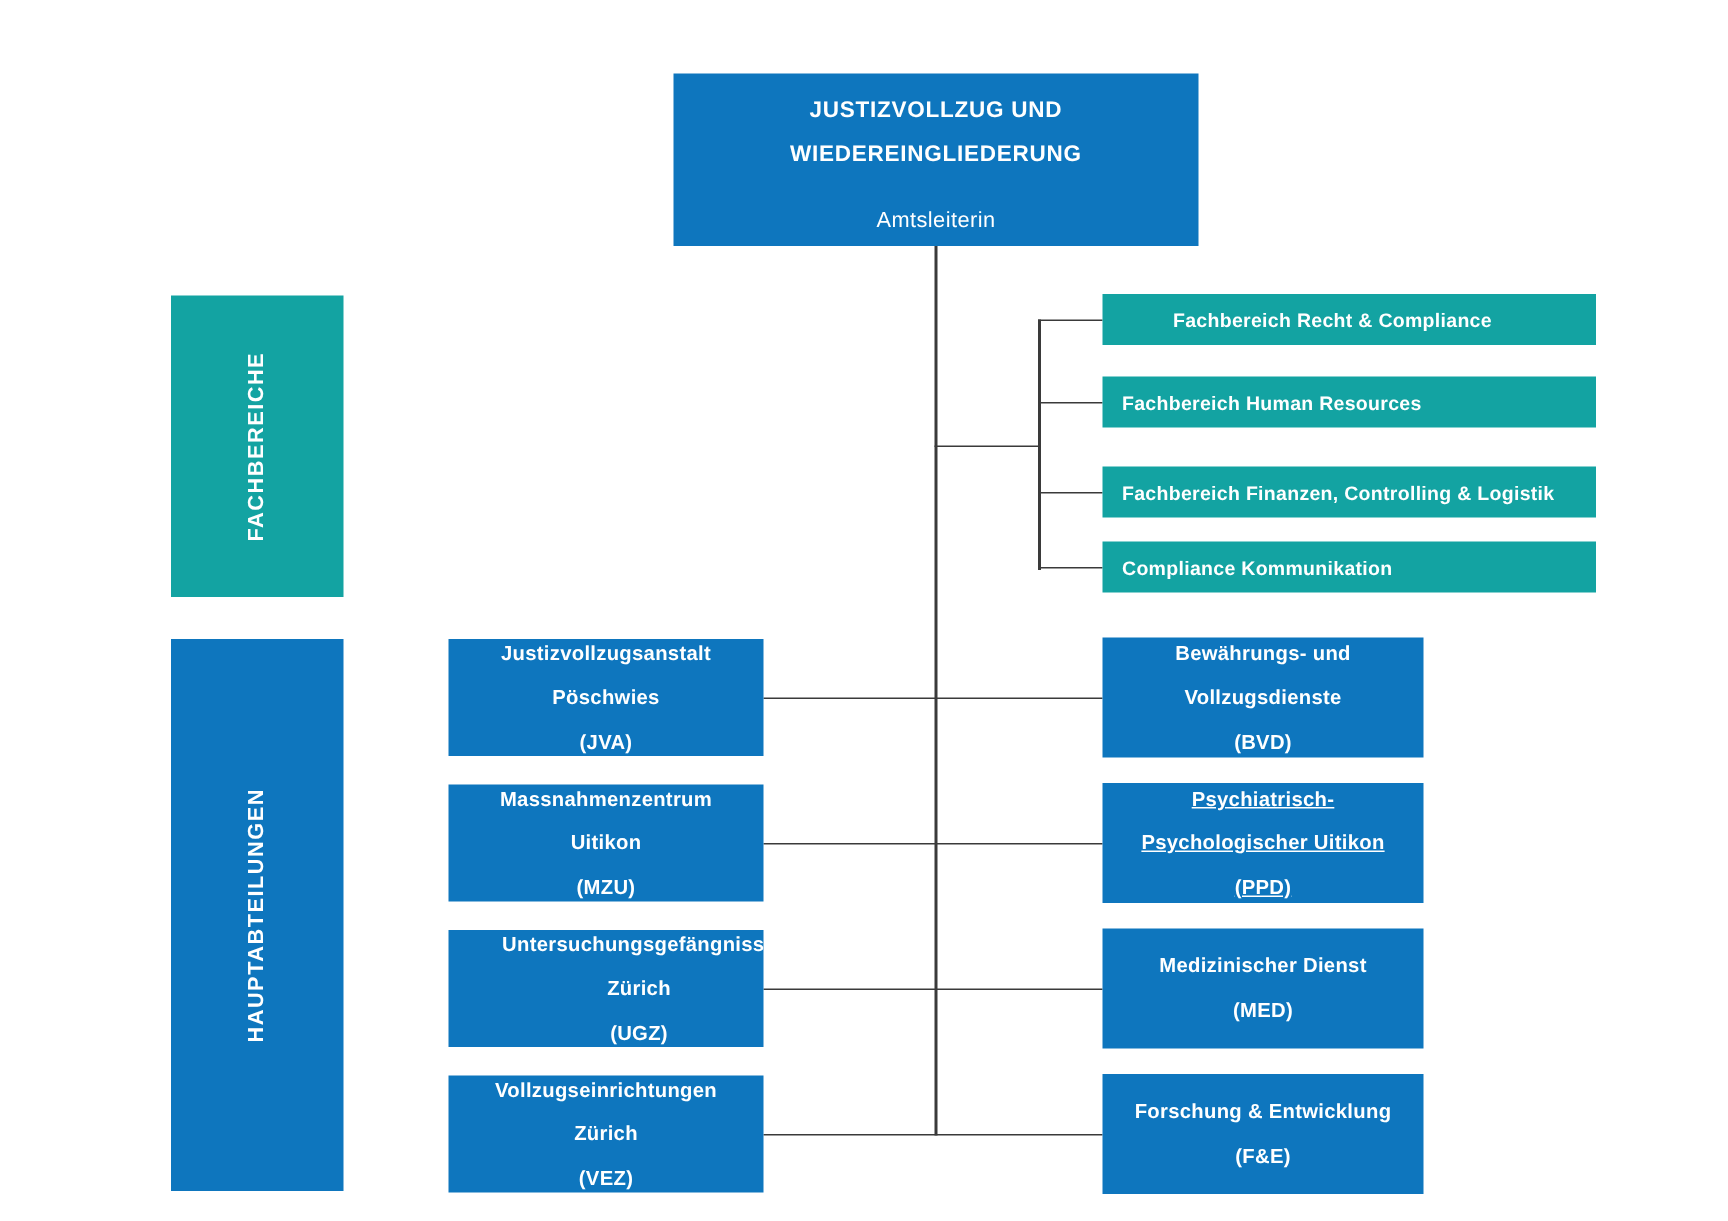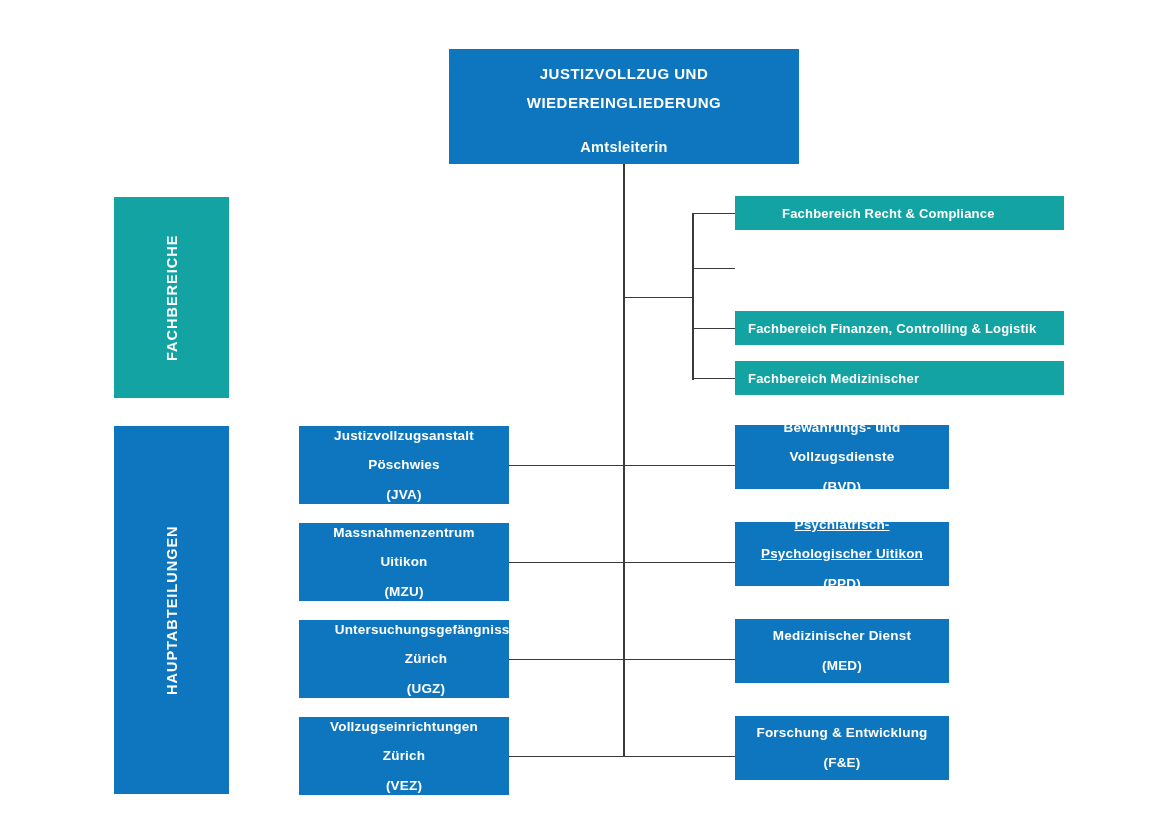--- a/index.html
+++ b/index.html
@@ -27,21 +27,21 @@
     position: absolute;
     left: 433px; top: 33px; width: 350px; height: 115px;
     background: var(--blue);
     color: var(--text_white);
     display: flex; flex-direction: column;
     align-items: center; justify-content: center;
     gap: 11px;
     text-align: center;
   }
   .root-title { font-size: 15px; font-weight: bold; letter-spacing: 0.5px; line-height: 1.65; }
-  .root-subtitle { font-size: 14.5px; font-weight: bold; letter-spacing: 0.3px; }
+  .root-subtitle { font-size: 14.5px; font-weight: normal; letter-spacing: 0.3px; }
 
   .band {
     position: absolute;
     left: 98px; width: 115px;
     color: var(--text_white);
     display: flex; align-items: center; justify-content: center;
     writing-mode: vertical-rl;
     transform: rotate(180deg);
     font-size: 14.5px; font-weight: bold; letter-spacing: 1px;
   }
@@ -61,21 +61,21 @@
   .dept-box {
     position: absolute;
     background: var(--blue);
     color: var(--text_white);
     display: flex; flex-direction: column;
     align-items: center; justify-content: center;
     text-align: center;
     font-size: 13.5px; font-weight: bold; line-height: 1.6; letter-spacing: 0.2px;
   }
   .dept-box.left  { left: 283px; width: 210px; height: 78px; }
-  .dept-box.right { left: 719px; width: 214px; height: 64px; }
+  .dept-box.right { left: 719px; width: 214px; height: 80px; }
 </style>
 </head>
 <body>
 
 <div class="canvas">
 
   <div class="line v" style="left:607px; top:148px; height:593px;"></div>
   <div class="line h" style="left:607px; top:280.5px; width:70px;"></div>
   <div class="line v" style="left:676px; top:196.5px; height:167px;"></div>
   <div class="line h" style="left:676px; top:196.5px; width:43px;"></div>
@@ -92,22 +92,23 @@
       <div>JUSTIZVOLLZUG UND</div>
       <div>WIEDEREINGLIEDERUNG</div>
     </div>
     <div class="root-subtitle">Amtsleiterin</div>
   </div>
 
   <div class="band teal">FACHBEREICHE</div>
   <div class="band blue">HAUPTABTEILUNGEN</div>
 
   <div class="fach-box" style="top:180px;padding-left:47px;">Fachbereich Recht &amp; Compliance</div>
+  <div class="fach-box" style="top:235px;">Fachbereich Human Resources</div>
   <div class="fach-box" style="top:295px;">Fachbereich Finanzen, Controlling &amp; Logistik</div>
-  <div class="fach-box" style="top:345px;">Fachbereich Medizinischer</div>
+  <div class="fach-box" style="top:345px;">Compliance Kommunikation</div>
 
   <div class="dept-box left" style="top:410px;">
     <div>Justizvollzugsanstalt</div>
     <div>Pöschwies</div>
     <div>(JVA)</div>
   </div>
   <div class="dept-box left" style="top:507px;">
     <div>Massnahmenzentrum</div>
     <div>Uitikon</div>
     <div>(MZU)</div>

